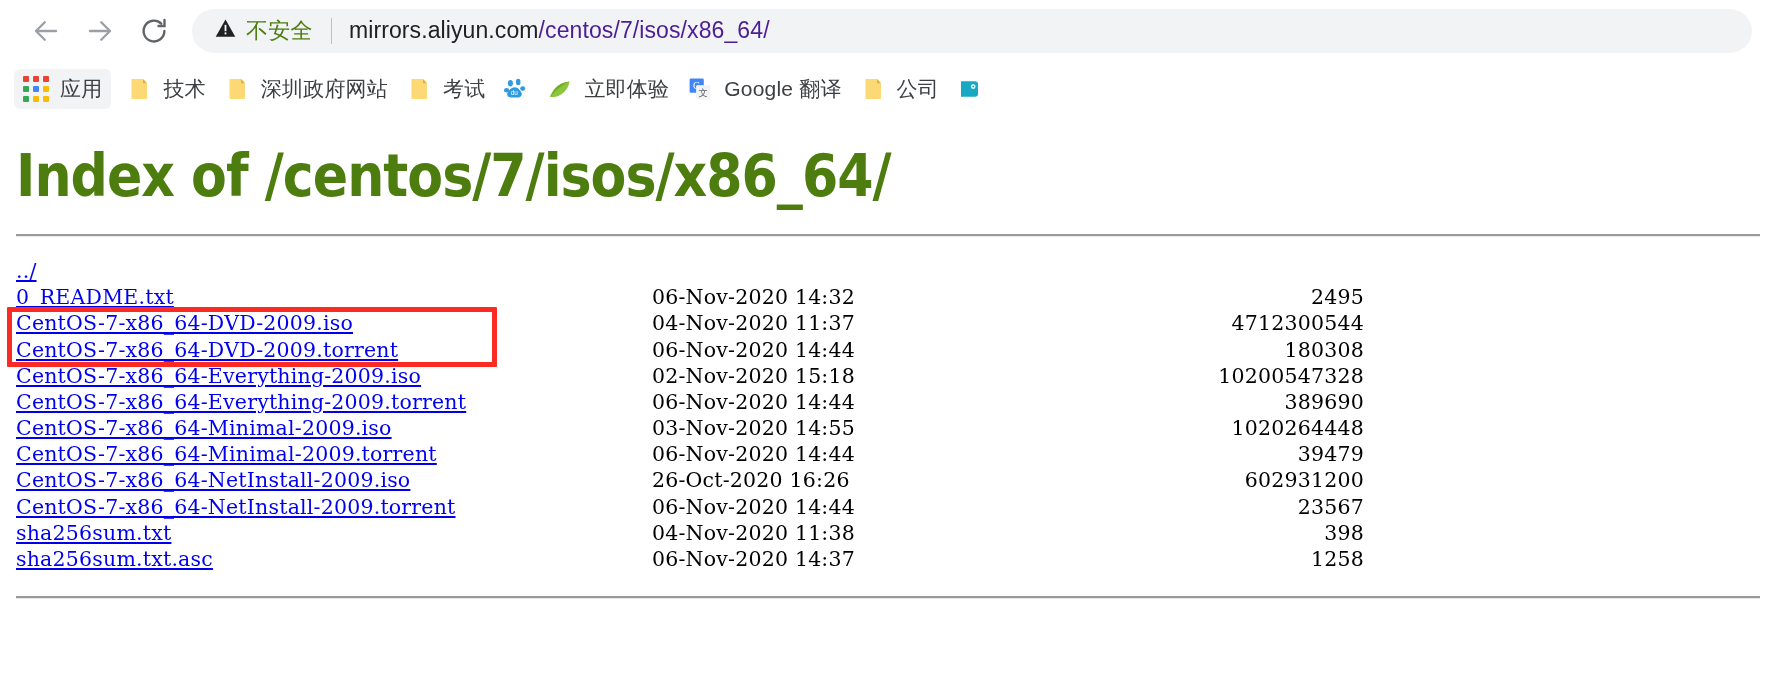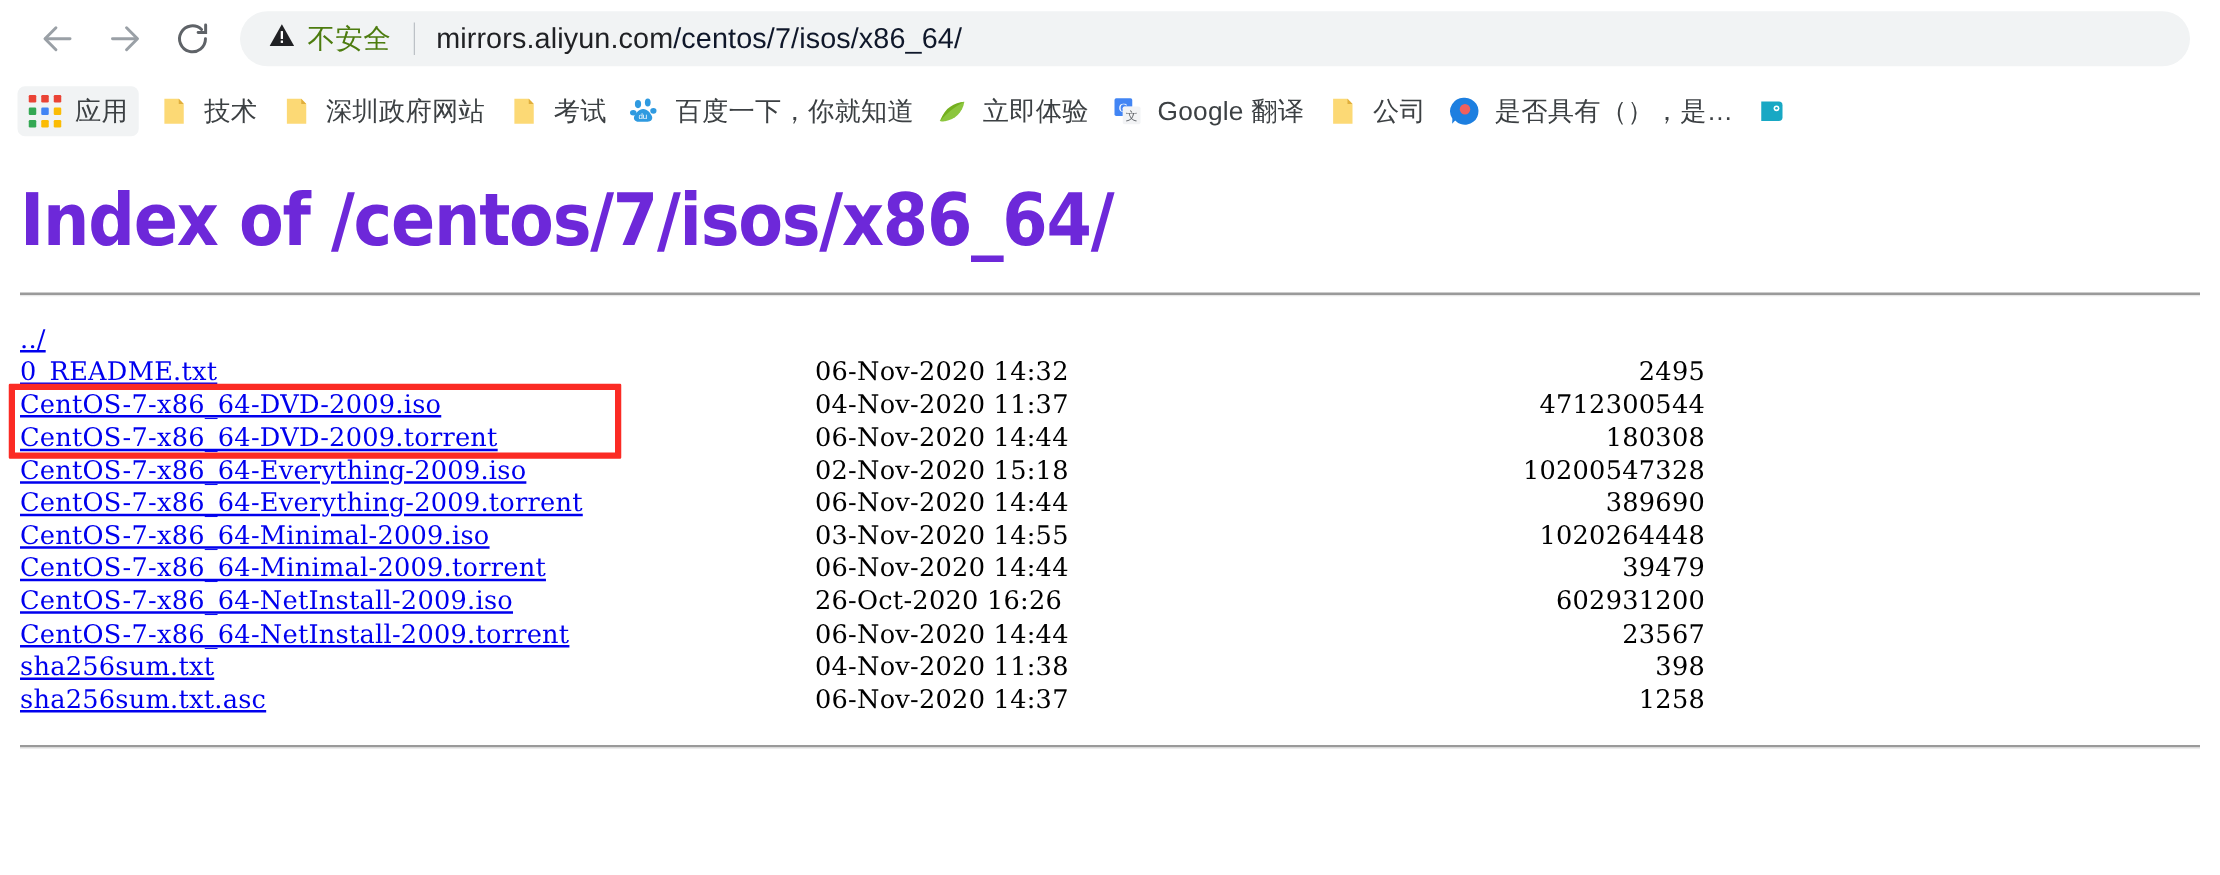--- a/index.html
+++ b/index.html
@@ -58,21 +58,21 @@
     margin: 0 17px 0 18px;
     flex: 0 0 auto;
   }
   .url {
     font-size: 23px;
     white-space: nowrap;
     overflow: hidden;
     letter-spacing: .1px;
   }
   .url .host { color: #202124; }
-  .url .path { color: #0f172a; }
+  .url .path { color: #4c1d95; }
 
   
   .bookmarks {
     height: 56px;
     display: flex;
     align-items: center;
     padding: 0 0 0 14px;
     gap: 0;
     white-space: nowrap;
     overflow: hidden;
@@ -110,21 +110,21 @@
   
   .page {
     padding: 0 0 0 0;
     background: #ffffff;
   }
   .page-inner { padding: 0 16px; }
   h1.index-title {
     font-family: "Liberation Sans Narrow", "DejaVu Sans Condensed", "Liberation Sans", sans-serif;
     font-size: 58px;
     font-weight: bold;
-    color: #6d28d9;
+    color: #4d7c0f;
     letter-spacing: -1px;
     padding: 27px 0 0 0;
     line-height: 1.12;
     white-space: nowrap;
   }
   hr.rule {
     border: 0;
     border-top: 2px solid #9a9a9a;
     border-bottom: 1px solid #e8e8e8;
     margin: 25px 0 0 0;
@@ -267,21 +267,20 @@
     <span class="bm-icon">
       <svg width="26" height="26" viewBox="0 0 26 26">
         <ellipse cx="7.4" cy="7.2" rx="2.5" ry="3.3" fill="#2f9ae0"></ellipse>
         <ellipse cx="15.2" cy="5.9" rx="2.3" ry="3.2" fill="#2f9ae0"></ellipse>
         <ellipse cx="3.6" cy="14.2" rx="2.6" ry="2.2" fill="#2f9ae0"></ellipse>
         <ellipse cx="19.7" cy="12.6" rx="2.5" ry="2.3" fill="#2f9ae0"></ellipse>
         <path d="M11.6 11.2 c3.3 0 5.6 3.1 6.8 5.4 1.3 2.5-.6 4.8-3.3 4.8 h-7.3 c-2.7 0-4.5-2.2-3.3-4.6 1.2-2.4 3.6-5.6 7.1-5.6 z" fill="#2f9ae0"></path>
         <text x="11.3" y="19.2" font-size="6.4" fill="#ffffff" text-anchor="middle" font-family="'Liberation Sans',sans-serif">du</text>
       </svg>
     </span>
-    <span class="bm-label">百度一下，你就知道</span>
   </div>
 
   <div class="bm">
     <span class="bm-icon">
       <svg width="26" height="26" viewBox="0 0 26 26">
         <path d="M22.5 5.4 c-1.5 8.8-7.6 14.2-15.4 15.6 -2.4.4-4.3-.3-4.3-.3 C5.6 14.5 12.4 7.4 22.5 5.4 z" fill="#8cc63e"></path>
         <path d="M22.5 5.4 C14.6 9.3 8.4 14.6 3.5 20.4 c3.3-10.4 11-14.2 19-15 z" fill="#74b01f"></path>
       </svg>
     </span>
     <span class="bm-label">立即体验</span>
@@ -303,29 +302,20 @@
   <div class="bm">
     <span class="bm-icon">
       <svg width="26" height="26" viewBox="0 0 26 26">
         <path d="M5.5 3 H17 L21 7.2 V23 H5.5 Z" fill="#fcd975"></path>
         <path d="M17 3 L21 7.2 H17 Z" fill="#e0ae3c"></path>
       </svg>
     </span>
     <span class="bm-label">公司</span>
   </div>
 
-  <div class="bm">
-    <span class="bm-icon">
-      <svg width="26" height="26" viewBox="0 0 26 26">
-        <path d="M13 2.2 a10.8 10.8 0 1 1 -7.9 18.2 l-2.4 2.6 .2-4.1 A10.8 10.8 0 0 1 13 2.2 z" fill="#1d7fe0"></path>
-        <circle cx="13" cy="11.4" r="4.2" fill="#f0605d"></circle>
-      </svg>
-    </span>
-    <span class="bm-label">是否具有（），是…</span>
-  </div>
 
   <div class="bm">
     <span class="bm-icon">
       <svg width="26" height="26" viewBox="0 0 26 26">
         <path d="M4 5.2 h14 a3 3 0 0 1 3 3 v9.6 a3 3 0 0 1 -3 3 h-14 z" fill="#18a8c4"></path>
         <circle cx="16.2" cy="10.6" r="2.3" fill="#ffffff"></circle>
         <circle cx="16.2" cy="10.6" r="1.0" fill="#18a8c4"></circle>
       </svg>
     </span>
     <span class="bm-label"></span>

